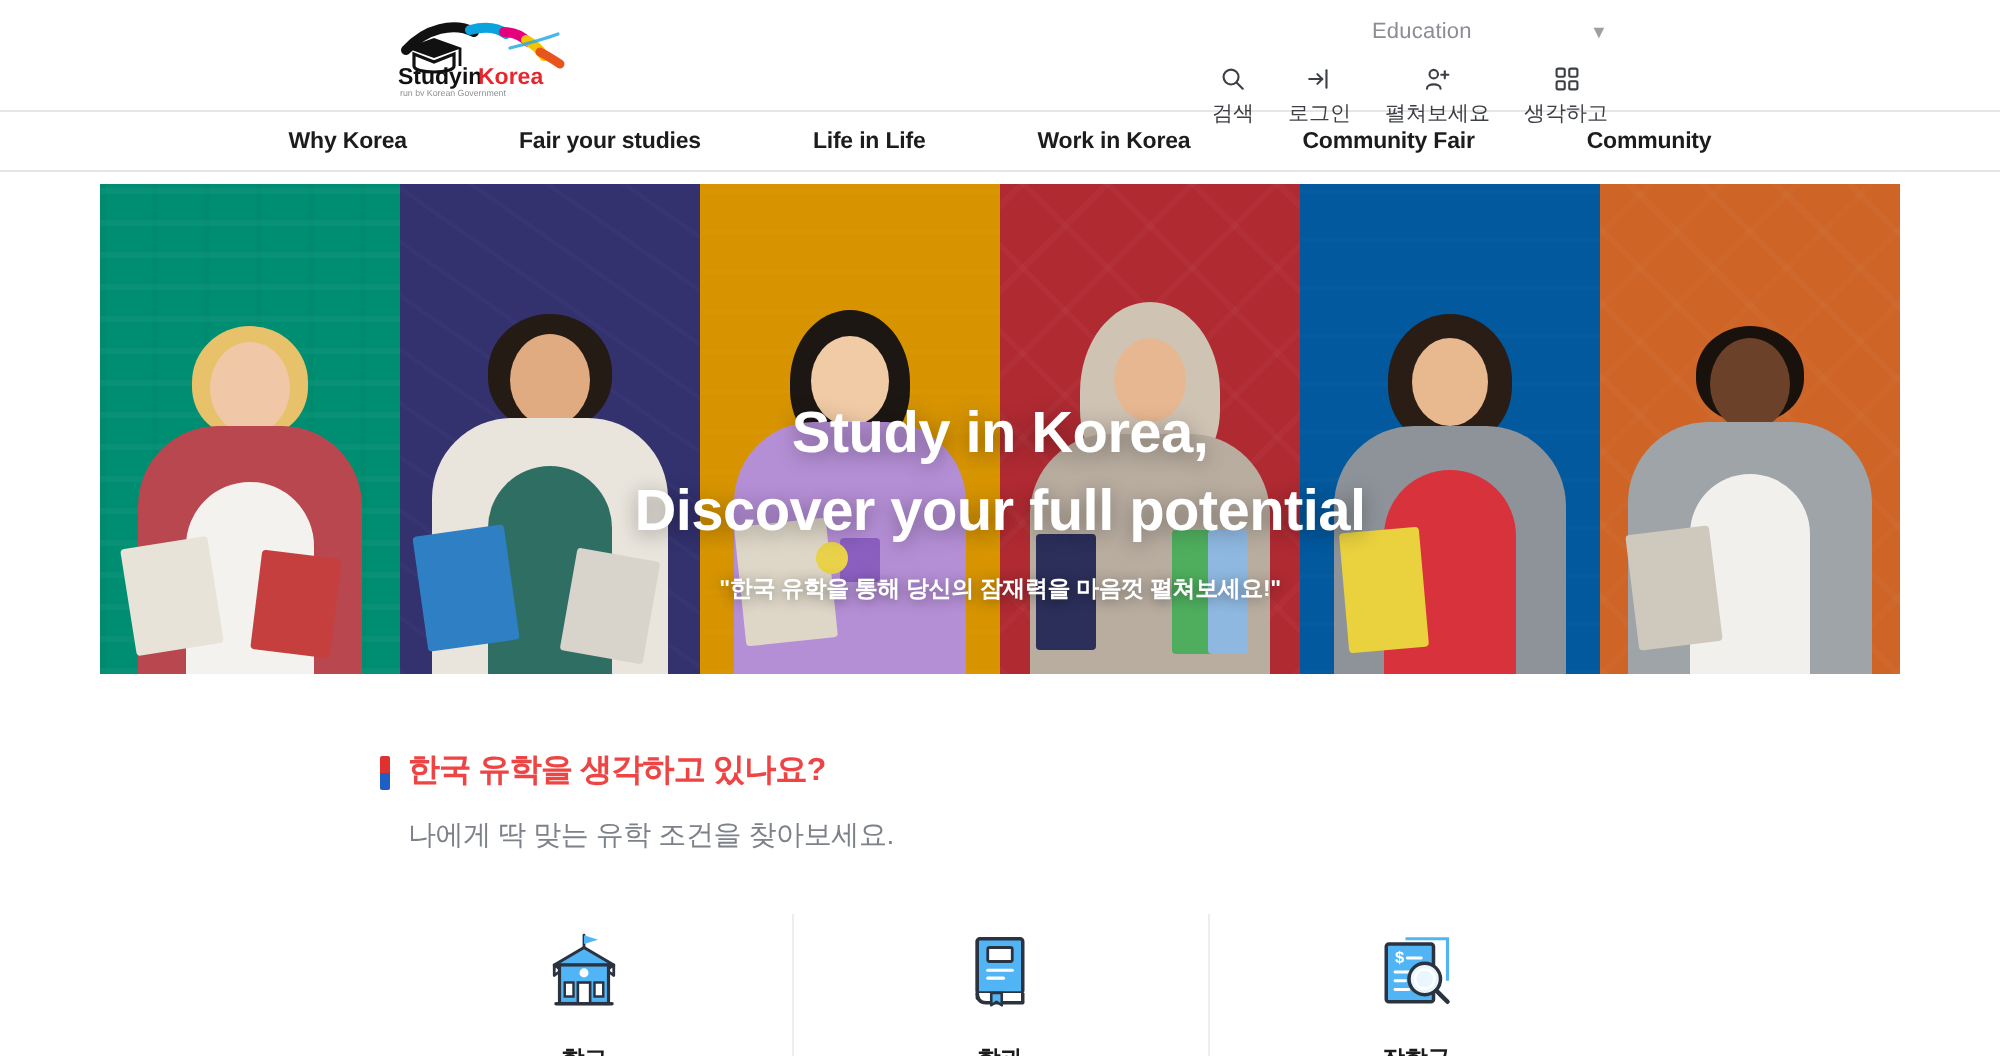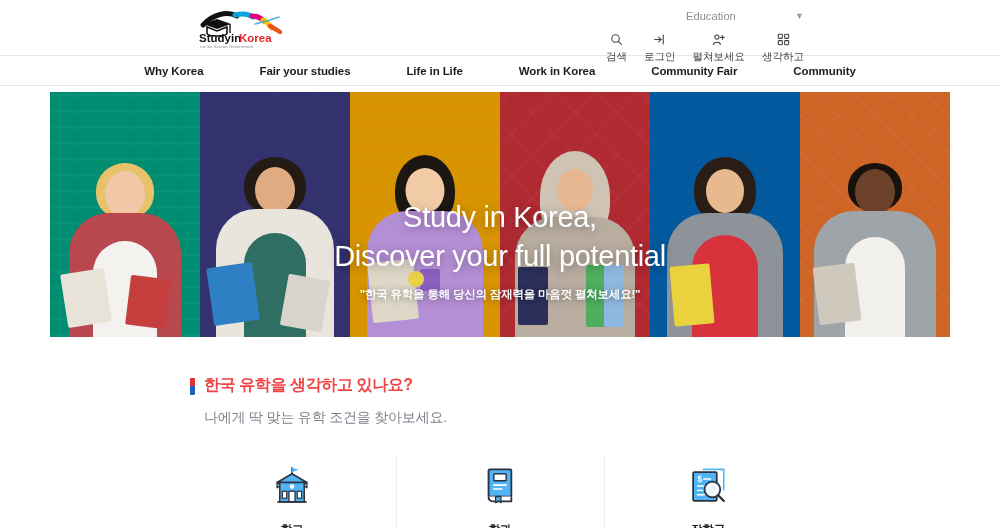--- a/index.html
+++ b/index.html
@@ -78,21 +78,21 @@
   }
   .fig .book {
     position:absolute; border-radius:2px;
   }
 
   .hero-copy {
     position:absolute; left:0; right:0; top:106px;
     text-align:center; z-index:5; pointer-events:none;
   }
   .hero-copy h1 {
-    font-size:29px; font-weight:normal; color:#fff;
+    font-size:29px; font-weight:bold; color:#fff;
     line-height:1.33; letter-spacing:-.3px;
     text-shadow:0 2px 10px rgba(0,0,0,.35);
   }
   .hero-copy p {
     margin-top:12px; font-size:11.5px; font-weight:bold; color:#fff;
     letter-spacing:-.2px; text-shadow:0 1px 7px rgba(0,0,0,.45);
   }
 
   
   .section { width:1000px; padding:38px 0 0 0; }

